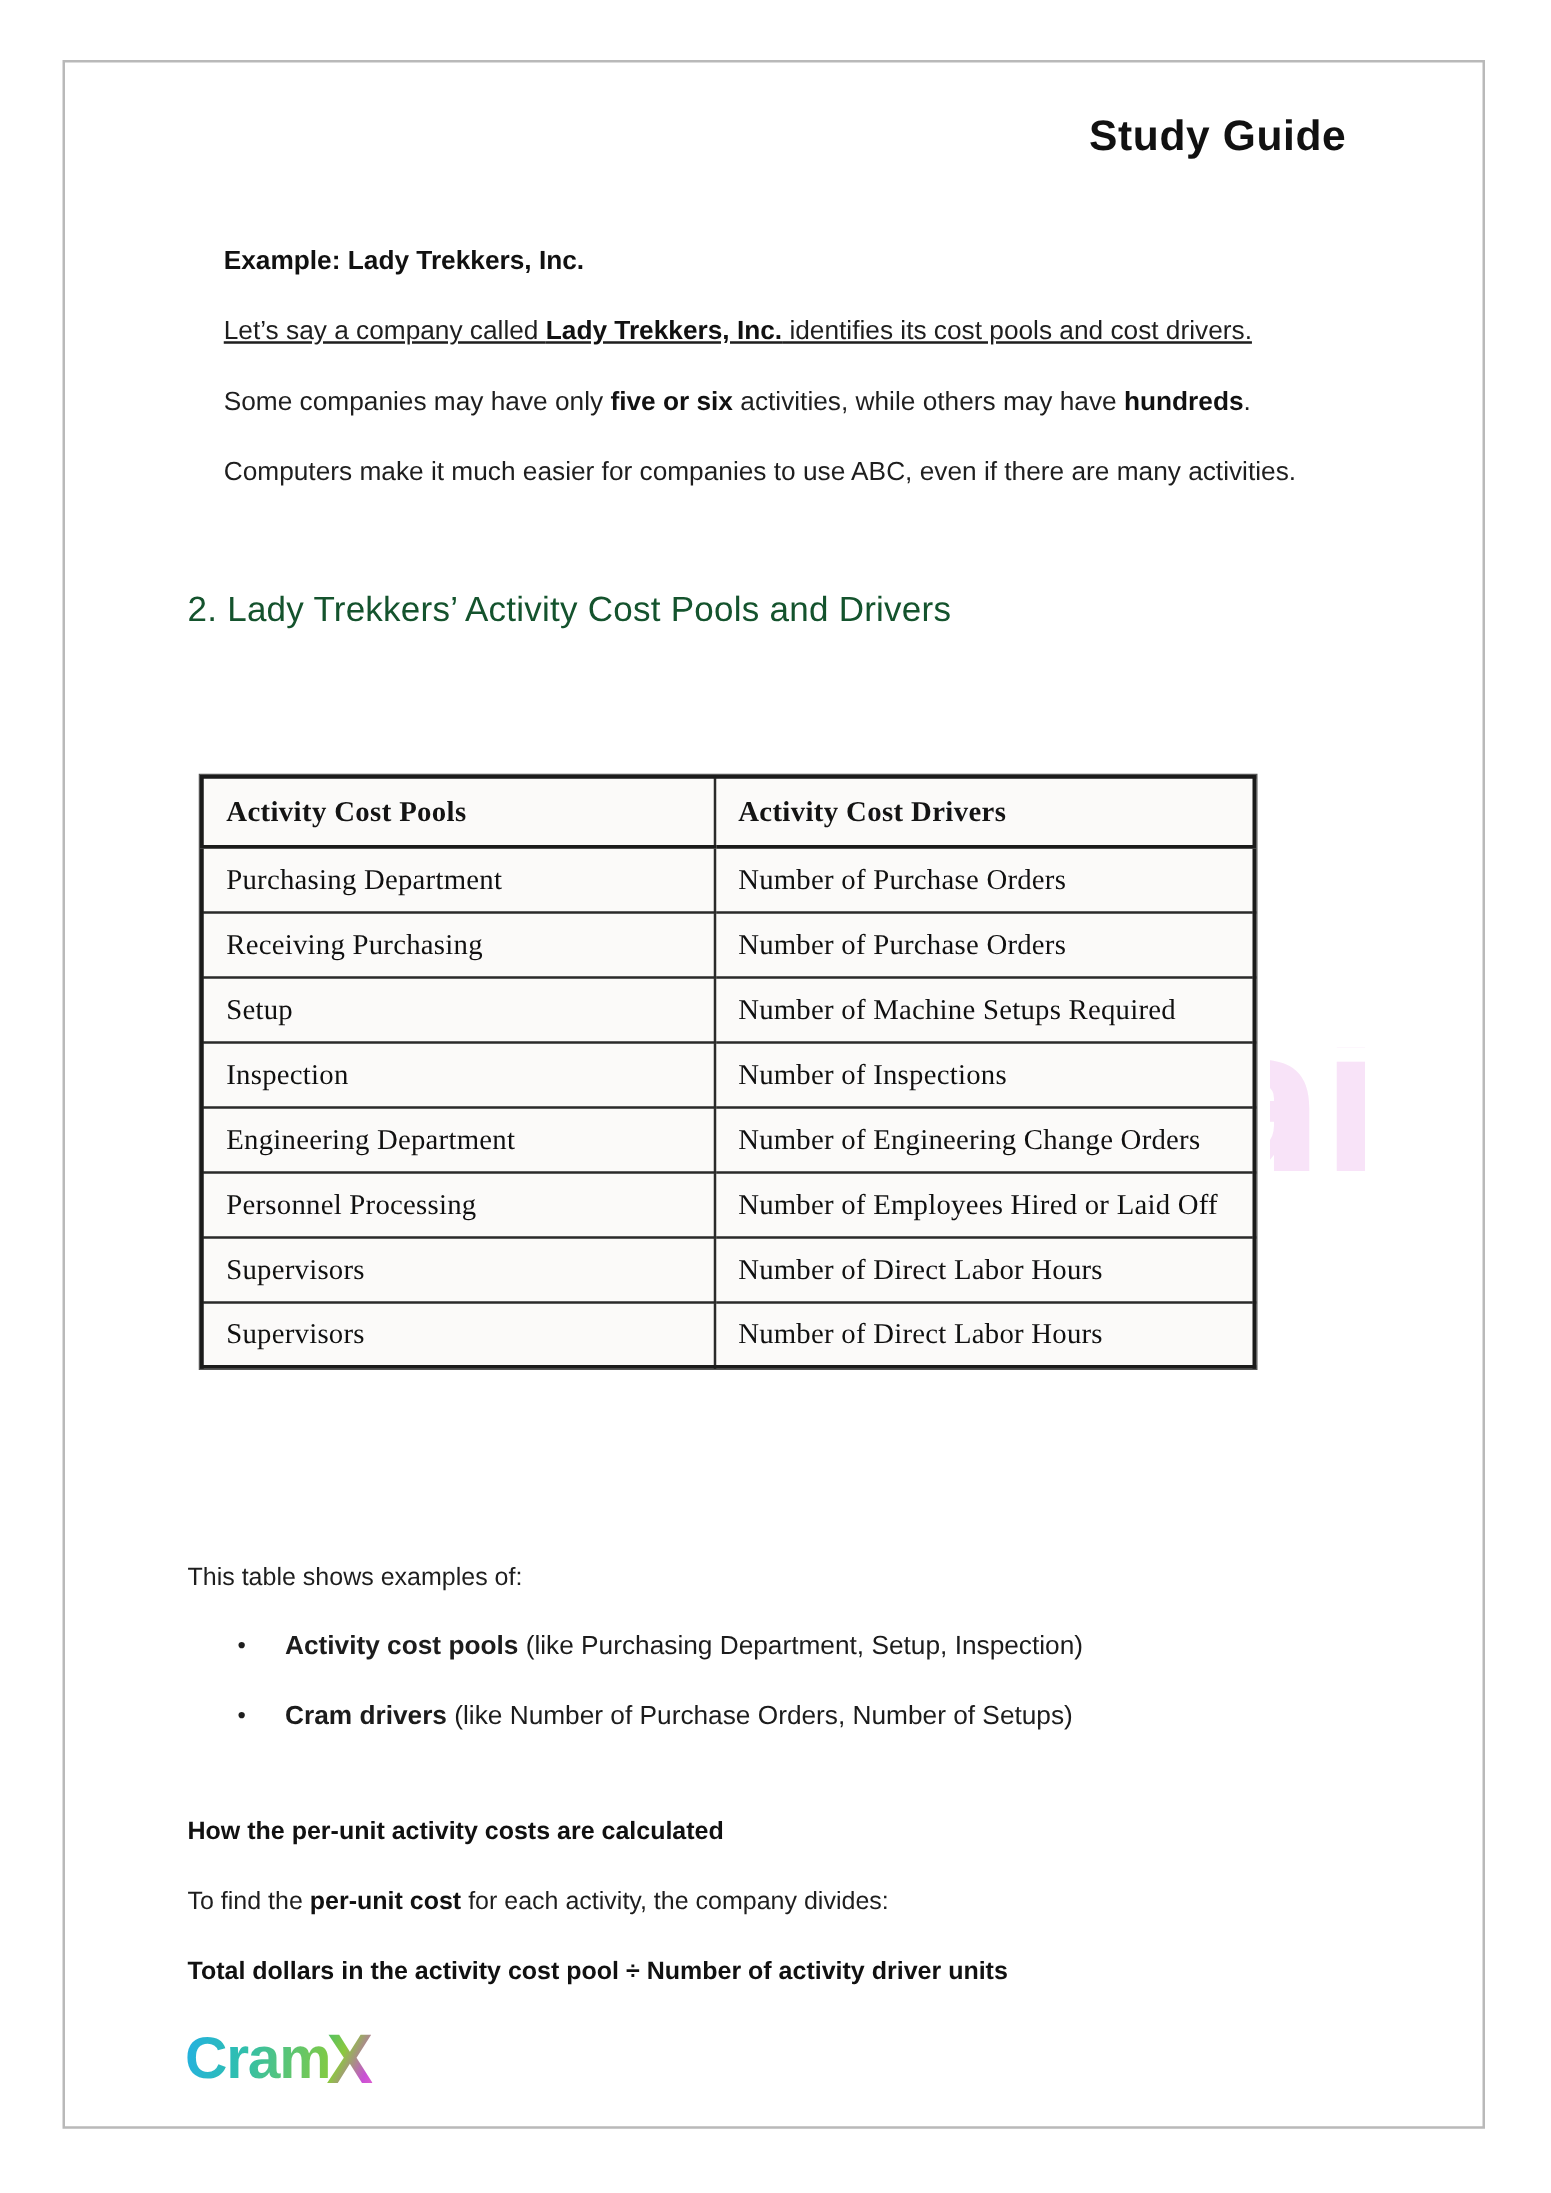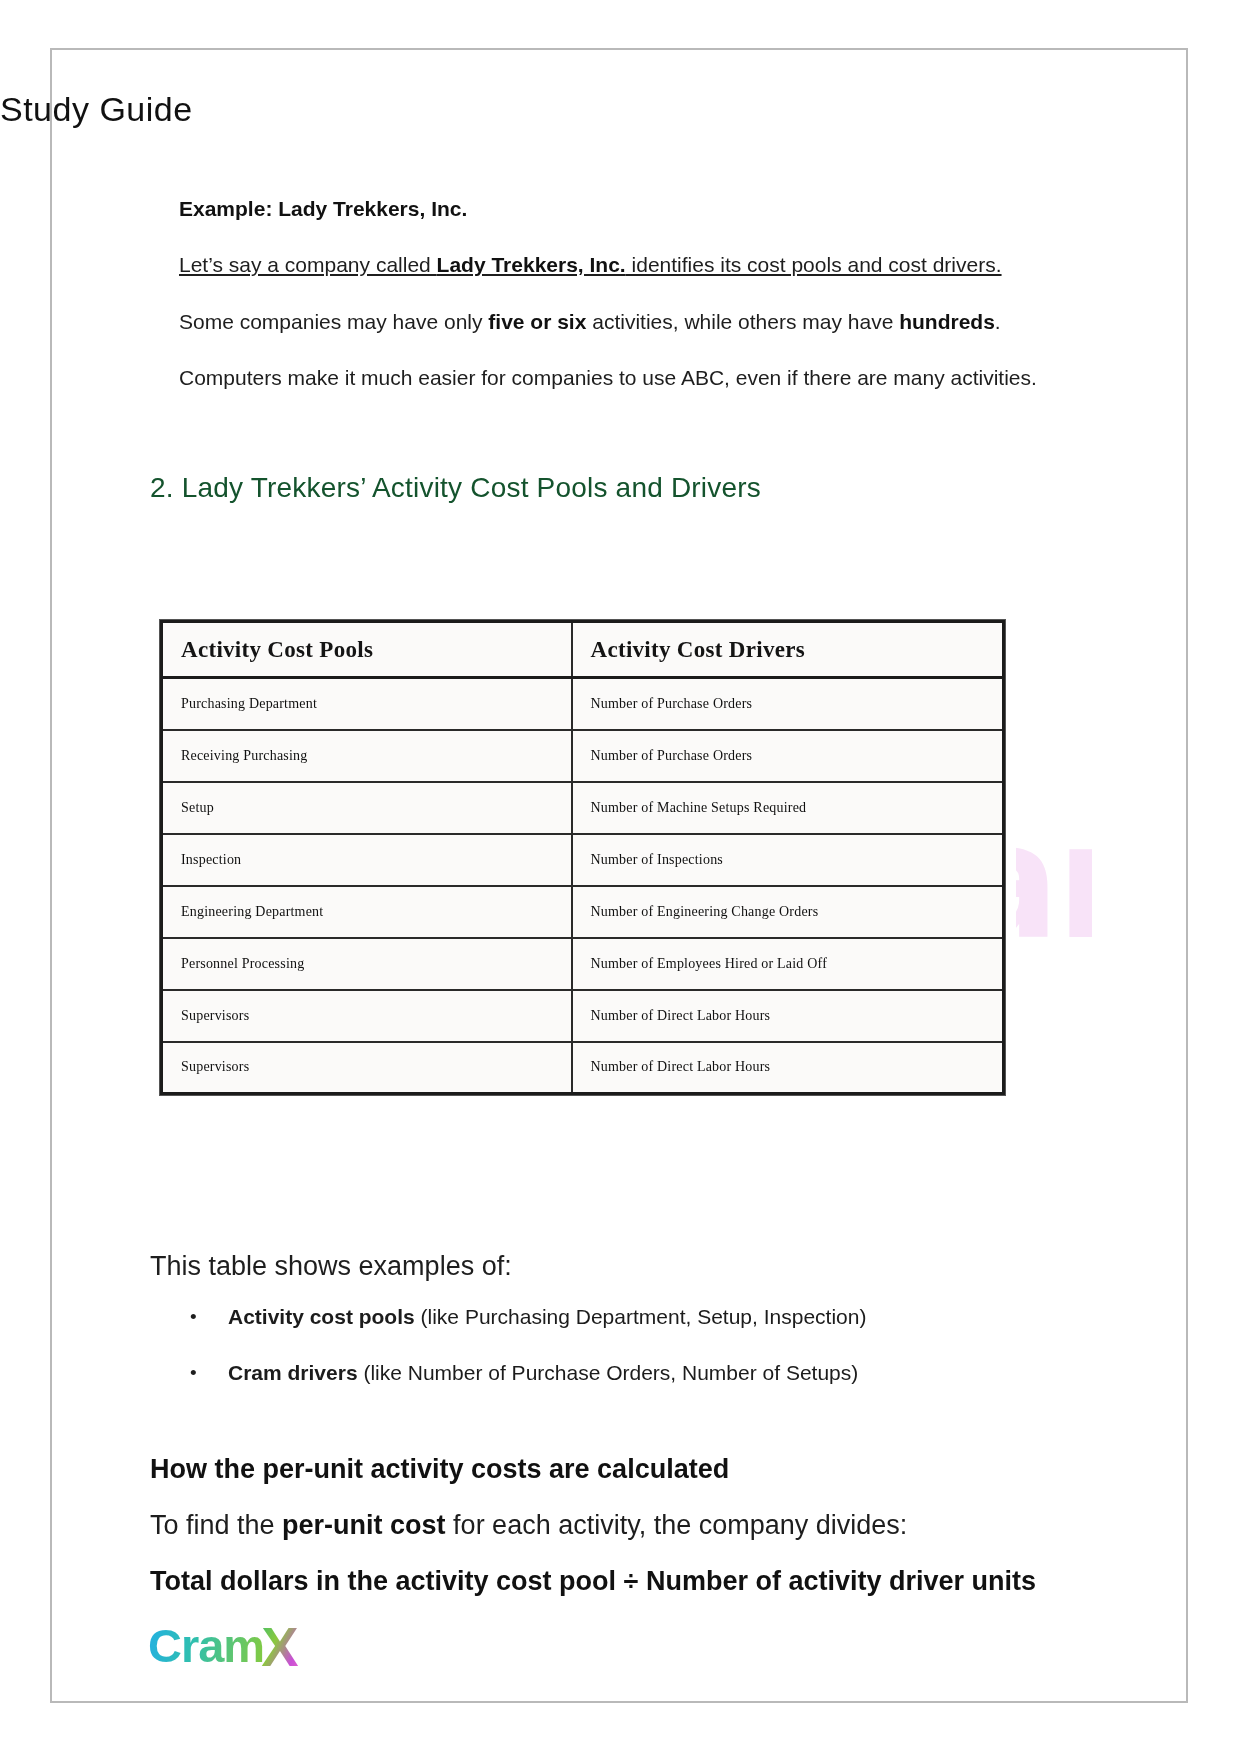--- a/index.html
+++ b/index.html
@@ -5,22 +5,22 @@
   html,body{margin:0;padding:0;}
   body{
     width:1241px;height:1754px;background:#ffffff;position:relative;overflow:hidden;
     font-family:"Liberation Sans",sans-serif;color:#1c1c1c;
   }
   .page-border{
     position:absolute;left:50px;top:48px;width:1138px;height:1655px;
     border:2px solid #b9b9b9;box-sizing:border-box;pointer-events:none;
   }
   .doc-title{
-    position:absolute;top:90px;left:0;width:1077px;
-    font-size:34px;font-weight:normal;color:#111;letter-spacing:0.5px;
+    position:absolute;top:90px;left:0;width:1077px;text-align:right;
+    font-size:34px;font-weight:bold;color:#111;letter-spacing:0.5px;
   }
   .para{
     position:absolute;left:150px;width:960px;font-size:21px;line-height:1.25;color:#1e1e1e;margin-left:29px;
   }
   .para b{font-weight:bold;color:#111;}
   .p1{top:196px;font-weight:bold;}
   .p2{top:252px;text-decoration:underline;}
   .p3{top:309px;}
   .p4{top:365px;}
   .section-heading{
@@ -35,22 +35,22 @@
   }
   .cost-table th,.cost-table td{
     border:2px solid #2a2a2a;text-align:left;vertical-align:middle;
     padding:0 10px 0 18px;box-sizing:border-box;
   }
   .cost-table{border:3px solid #1b1b1b;}
   .cost-table th{
     height:56px;font-size:23px;font-weight:bold;color:#141414;
     border-bottom:3px solid #1b1b1b;letter-spacing:0.3px;
   }
-  .cost-table td{height:52px;font-size:14px;color:#101010;letter-spacing:0.2px;}
-  .after-line{position:absolute;left:150px;width:960px;font-size:27px;color:#1e1e1e;}
+  .cost-table td{height:52px;font-size:23px;color:#101010;letter-spacing:0.2px;}
+  .after-line{position:absolute;left:150px;width:960px;font-size:20px;color:#1e1e1e;}
   .after-line b{color:#111;}
   .line-intro{top:1251px;}
   .bullet-row{position:absolute;left:190px;width:900px;font-size:21px;display:flex;}
   .bullet-dot{width:38px;color:#1e1e1e;font-size:19px;padding-top:1px;}
   .bullet-1{top:1305px;}
   .bullet-2{top:1361px;}
   .line-how{top:1454px;font-weight:bold;color:#111;}
   .line-divide{top:1510px;}
   .line-formula{top:1566px;font-weight:bold;color:#111;}
   .watermark{

